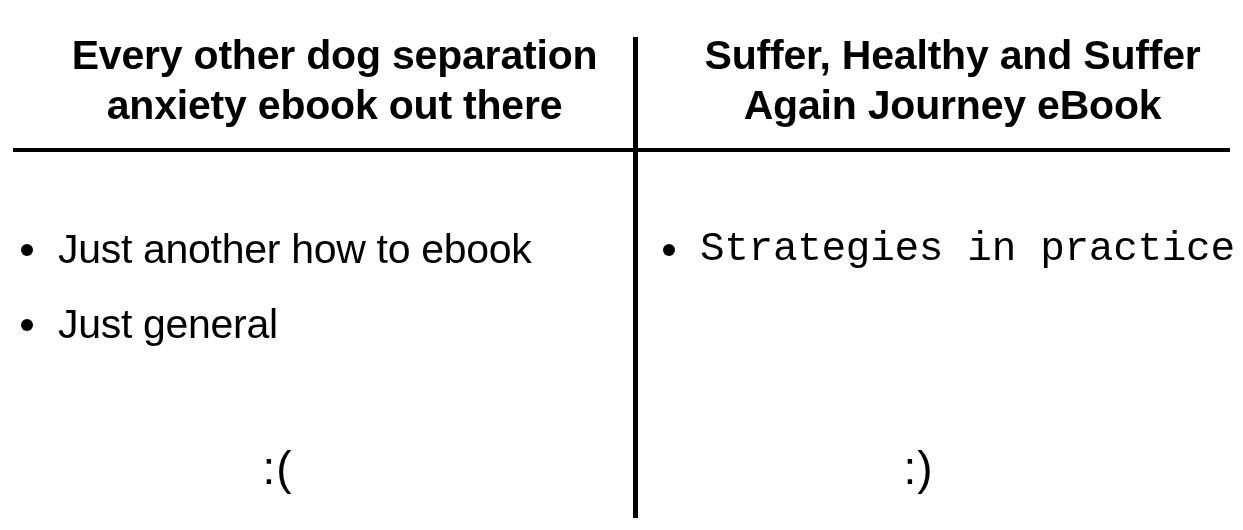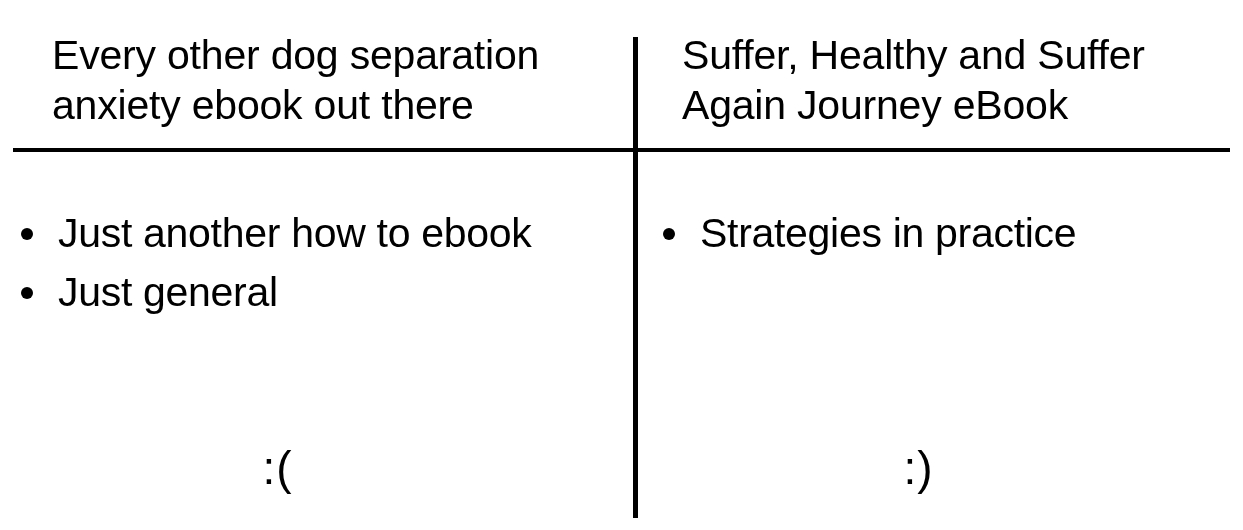--- a/index.html
+++ b/index.html
@@ -48,53 +48,55 @@
     height: 530px;
     box-sizing: border-box;
   }
   .col-left  { left: 0px;   width: 633px; }
   .col-right { left: 638px; width: 605px; }
 
   
   .col-header {
     position: absolute;
     top: 30px;
-    left: 8px;
+    left: 16px;
     width: 100%;
     box-sizing: border-box;
+    text-align: center;
     font-size: 41px;
     line-height: 50px;
     letter-spacing: -0.2px;
-    font-weight: 400;
+    font-weight: 700;
     white-space: pre-line;
   }
   .col-left  .col-header { padding: 0 40px 0 44px; }
   .col-right .col-header { padding: 0 44px 0 36px; }
 
   
   .bullet-list {
     position: absolute;
     top: 204px;
     left: 0;
     width: 100%;
     margin: 0;
     padding: 0;
     list-style: none;
     box-sizing: border-box;
   }
   .col-left  .bullet-list { padding-left: 18px; }
-  .col-right .bullet-list { padding-left: 22px; }
+  .col-right .bullet-list { padding-left: 22px; font-family: Liberation Mono, monospace; }
 
   .bullet-item {
     position: relative;
     font-size: 41px;
     line-height: 59px;
     letter-spacing: -0.3px;
     padding-left: 40px;
     white-space: nowrap;
+    margin-top: 16px;
   }
   .bullet-dot {
     position: absolute;
     left: 3px;
     top: 24px;
     width: 12px;
     height: 12px;
     border-radius: 50%;
     background: #000000;
   }

